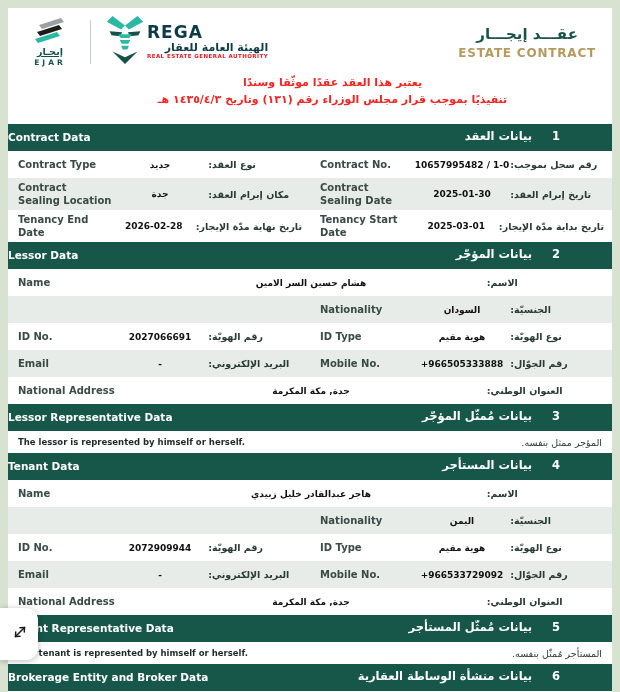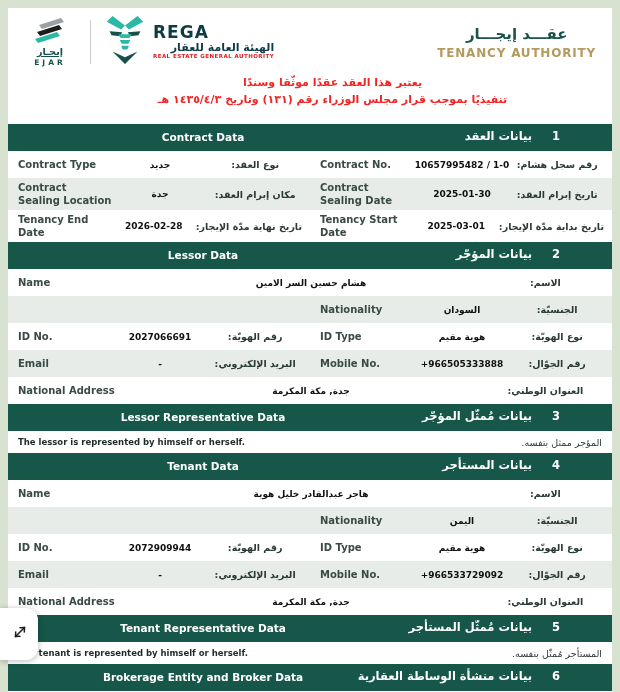--- a/index.html
+++ b/index.html
@@ -12,45 +12,45 @@
   .page{
     position:absolute;left:8px;top:8px;width:604px;
     background:#ffffff;
   }
   
   .hdr{height:64px;display:flex;align-items:center;padding:4px 10px 0 10px;box-sizing:border-box;}
   .ejar-block{width:64px;text-align:center;}
   .ejar-name{font-size:9.5px;font-weight:700;color:var(--logo-dark,#17504a);line-height:1.1;text-decoration:underline;}
   .ejar-latin{font-size:7.5px;font-weight:700;letter-spacing:3px;color:var(--logo-dark,#17504a);}
   .hdr-divider{width:1px;height:44px;background:#c9ced0;margin:0 12px 0 8px;}
-  .rega-block{display:flex;align-items:center;gap:6px;}
+  .rega-block{display:flex;align-items:center;}
   .rega-texts{line-height:1.05;}
   .rega-word{font-size:17px;font-weight:700;color:#0e3b46;letter-spacing:1px;}
   .rega-ar{font-size:11px;font-weight:700;color:#0e3b46;direction:rtl;}
   .rega-en{font-size:5.5px;font-weight:700;color:#e01b22;letter-spacing:.45px;white-space:nowrap;}
   .hdr-title{margin-left:auto;text-align:center;padding-right:6px;}
   .hdr-title-ar{font-size:15px;font-weight:700;color:#1c5349;direction:rtl;}
   .hdr-title-en{font-size:12px;font-weight:700;color:var(--gold,#b49a5f);letter-spacing:.8px;margin-top:3px;}
   
   .notice{height:50px;text-align:center;direction:rtl;padding-top:2px;padding-left:45px;}
   .notice div{font-size:11px;font-weight:700;color:var(--red,#f22525);line-height:17px;}
   
   .sec-header{position:relative;height:27px;background:var(--primary,#16574a);color:#fff;}
-  .sec-en{position:absolute;left:0;top:0;width:390px;text-align:center;font-size:10.5px;font-weight:700;line-height:27px;}
+  .sec-en{position:absolute;left:0;top:0;width:390px;text-align:left;font-size:10.5px;font-weight:700;line-height:27px;}
   .sec-right{position:absolute;right:0;top:0;height:24px;display:flex;align-items:center;gap:20px;padding-right:52px;}
   .sec-ar{font-size:11.5px;font-weight:700;direction:rtl;white-space:nowrap;}
   .sec-num{font-size:11.5px;font-weight:700;}
   
   .row{display:flex;flex-direction:row-reverse;min-height:27px;align-items:stretch;}
   .row.alt{background:var(--row-alt,#e7ece8);}
   .cell{flex:1 1 50%;display:flex;align-items:center;padding:3px 8px 3px 10px;box-sizing:border-box;}
   .cell.right-only{flex:0 0 50%;}
   .cell .en{flex:0 0 33%;font-size:10px;font-weight:700;color:#3a4a46;line-height:1.3;}
   .cell .val{flex:1 1 auto;text-align:center;font-size:9px;font-weight:700;color:#101010;unicode-bidi:plaintext;white-space:nowrap;}
-  .cell .ar{flex:0 0 33%;text-align:center;font-size:9.5px;font-weight:700;color:#2a3a36;direction:rtl;white-space:nowrap;}
+  .cell .ar{flex:0 0 33%;text-align:left;font-size:9.5px;font-weight:700;color:#2a3a36;direction:rtl;white-space:nowrap;}
   .cell.full .en{flex:0 0 20%;}
   .cell.full .ar{flex:0 0 20%;}
   .note-row{display:flex;justify-content:space-between;align-items:center;min-height:22px;padding:0 10px;}
   .note-en{font-size:8.5px;font-weight:700;color:#1e2a28;}
   .note-ar{font-size:9.5px;font-weight:400;color:#2a3a36;direction:rtl;}
   
   .float-btn{
     position:absolute;left:0;top:608px;width:38px;height:52px;
     background:#ffffff;border-radius:0 12px 12px 0;
     box-shadow:0 1px 6px rgba(0,0,0,.28);
@@ -90,42 +90,42 @@
         </svg>
       </span>
       <div class="rega-texts">
         <div class="rega-word">REGA</div>
         <div class="rega-ar">الهيئة العامة للعقار</div>
         <div class="rega-en">REAL ESTATE GENERAL AUTHORITY</div>
       </div>
     </div>
     <div class="hdr-title">
       <div class="hdr-title-ar">عقـــد إيجـــار</div>
-      <div class="hdr-title-en">TENANCY AUTHORITY</div>
+      <div class="hdr-title-en">ESTATE CONTRACT</div>
     </div>
   </div>
 
   <div class="notice">
     <div>يعتبر هذا العقد عقدًا موثّقا وسندًا</div>
     <div>تنفيذيًا بموجب قرار مجلس الوزراء رقم (١٣١) وتاريخ ١٤٣٥/٤/٣ هـ</div>
   </div>
 
   <div>
     <div class="sec-header">
       <span class="sec-en">Contract Data</span>
       <span class="sec-right">
         <span class="sec-ar">بيانات العقد</span>
         <span class="sec-num">1</span>
       </span>
     </div>
     <div class="row">
       <div class="cell">
         <span class="en">Contract No.</span>
         <span class="val">10657995482 / 1-0</span>
-        <span class="ar">رقم سجل هشام:</span>
+        <span class="ar">رقم سجل بموجب:</span>
       </div>
       <div class="cell">
         <span class="en">Contract Type</span>
         <span class="val">جديد</span>
         <span class="ar">نوع العقد:</span>
       </div>
     </div>
     <div class="row alt">
       <div class="cell">
         <span class="en">Contract Sealing Date</span>
@@ -225,21 +225,21 @@
     <div class="sec-header">
       <span class="sec-en">Tenant Data</span>
       <span class="sec-right">
         <span class="sec-ar">بيانات المستأجر</span>
         <span class="sec-num">4</span>
       </span>
     </div>
     <div class="row">
       <div class="cell full">
         <span class="en">Name</span>
-        <span class="val">هاجر عبدالقادر خليل هوية</span>
+        <span class="val">هاجر عبدالقادر خليل زبيدي</span>
         <span class="ar">الاسم:</span>
       </div>
     </div>
     <div class="row alt">
       <div class="cell right-only">
         <span class="en">Nationality</span>
         <span class="val">اليمن</span>
         <span class="ar">الجنسيّة:</span>
       </div>
     </div>

